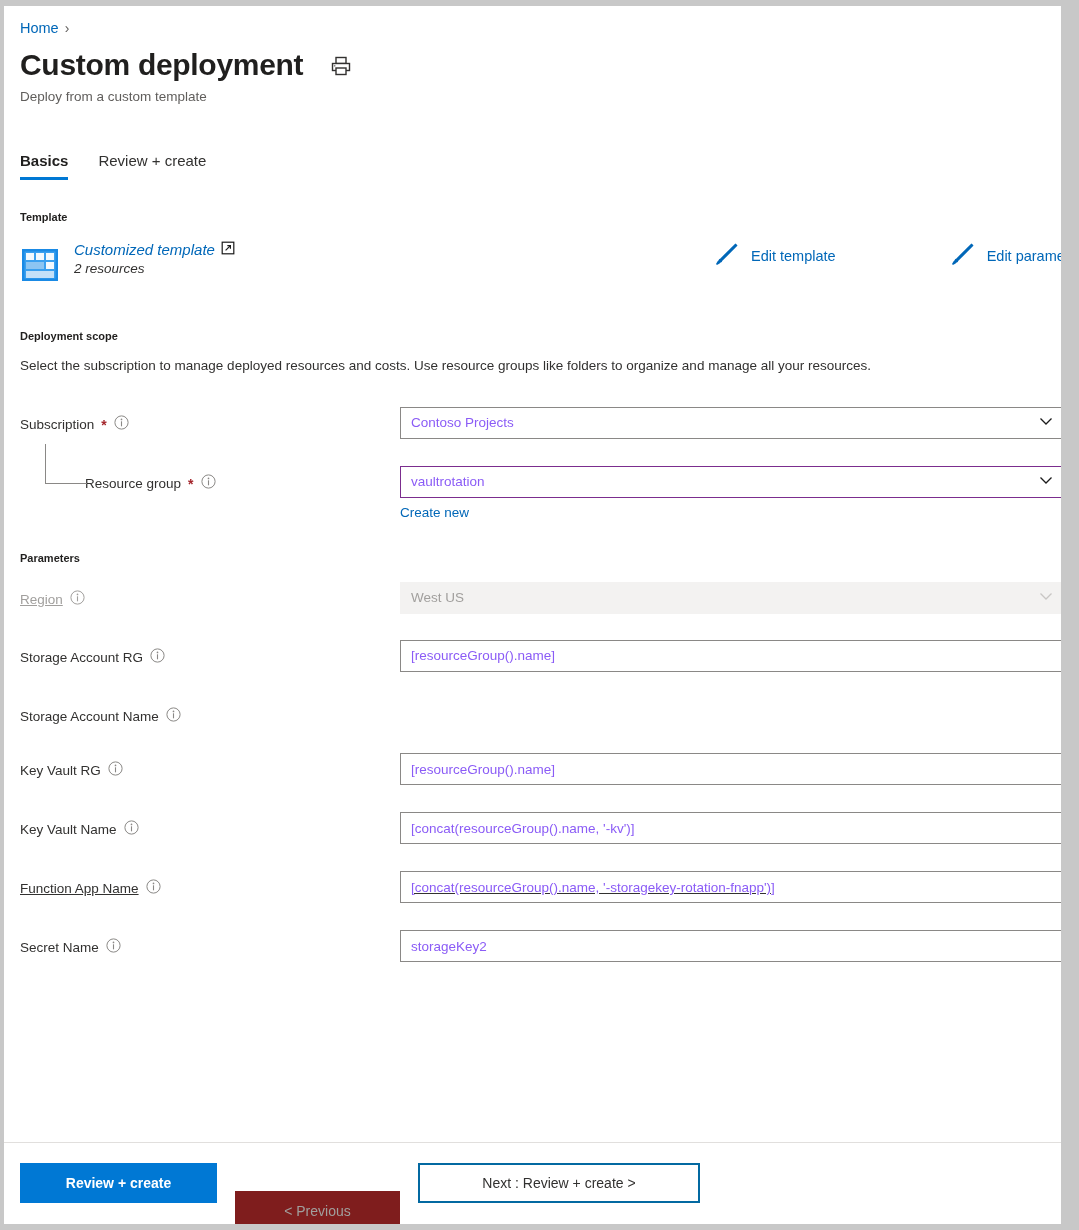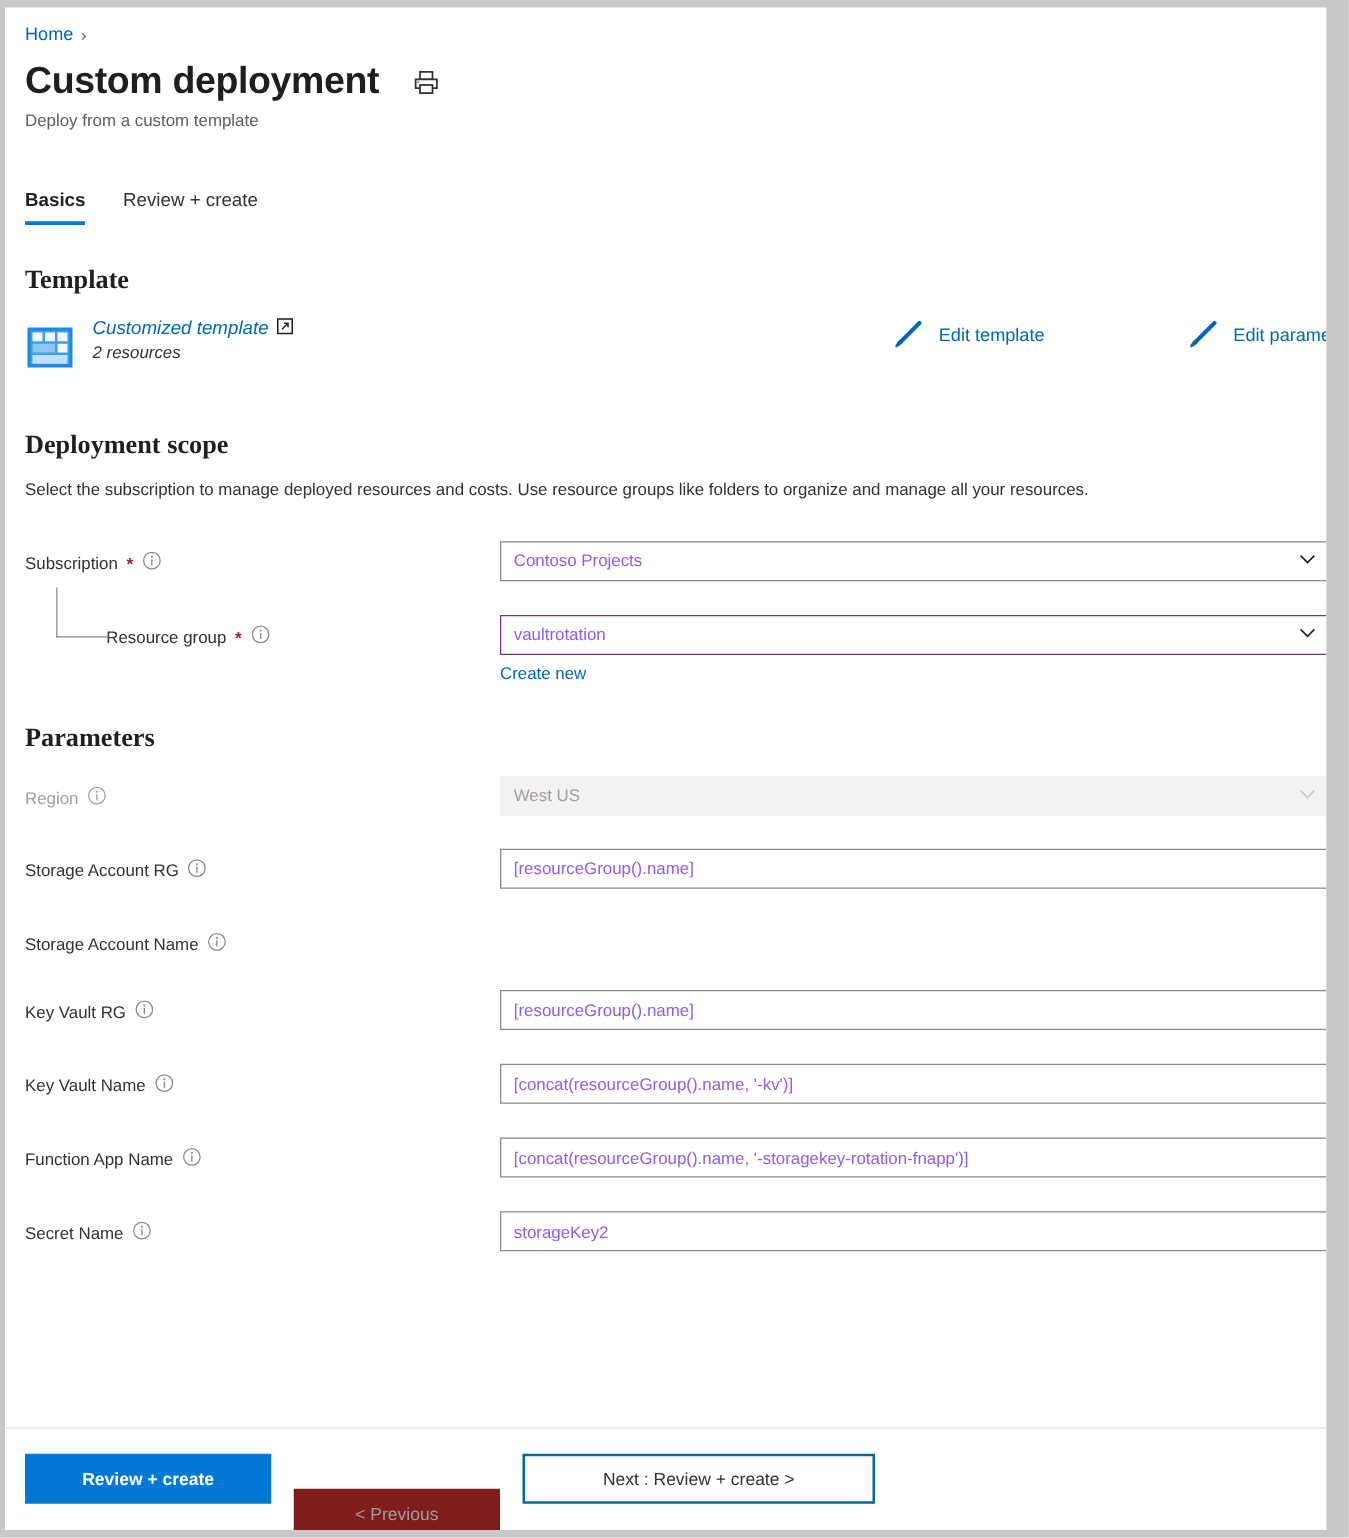--- a/index.html
+++ b/index.html
@@ -93,25 +93,24 @@
   .tab.active::after {
     content: "";
     position: absolute;
     left: 0; right: 0; bottom: 0;
     height: 3px;
     background: #0078d4;
   }
 
   
   .section-heading {
-    font-size: 21px;
+    font-size: 11px;
     font-weight: 600;
     color: #201f1e;
     margin-top: 31px;
-    font-family: Liberation Serif, serif;
   }
   .section-desc {
     font-size: 13.5px;
     color: #323130;
     line-height: 1.55;
     margin-top: 14px;
     max-width: 1000px;
   }
 
   
@@ -162,21 +161,21 @@
     flex: 0 0 380px;
     display: flex;
     align-items: center;
     gap: 7px;
     font-size: 13.5px;
     color: #323130;
     padding-top: 8px;
     line-height: 1.3;
   }
   .form-label.indented { padding-left: 65px; }
-  .form-label.disabled { color: #a19f9d; }
+  .form-label.disabled { color: #a19f9d; text-decoration: underline; }
   .req-star { color: #a4262c; font-weight: 700; font-size: 14px; line-height: 1; }
 
   .field-wrap { flex: 1 1 auto; max-width: 665px; }
 
   .field {
     width: 665px;
     height: 32px;
     border: 1px solid #8a8886;
     background: #ffffff;
     display: flex;
@@ -460,21 +459,21 @@
             </svg>
         </span>
       </div>
       <div class="field-wrap">
         <div class="field">
           <span class="value">[concat(resourceGroup().name, '-kv')]</span>
         </div>
       </div>
     </div>
 
-    <div class="form-row" style="margin-top:27px;">
+    <div class="form-row" style="margin-top:27px;text-decoration:underline;">
       <div class="form-label">
         <span>Function App Name</span>
         <span>
           <svg width="15" height="15" viewBox="0 0 15 15" fill="none">
               <circle cx="7.5" cy="7.5" r="6.6" stroke="#8a8886" stroke-width="1"></circle>
               <circle cx="7.5" cy="4.4" r="0.85" fill="#8a8886"></circle>
               <rect x="6.95" y="6.3" width="1.1" height="5" fill="#8a8886"></rect>
             </svg>
         </span>
       </div>

